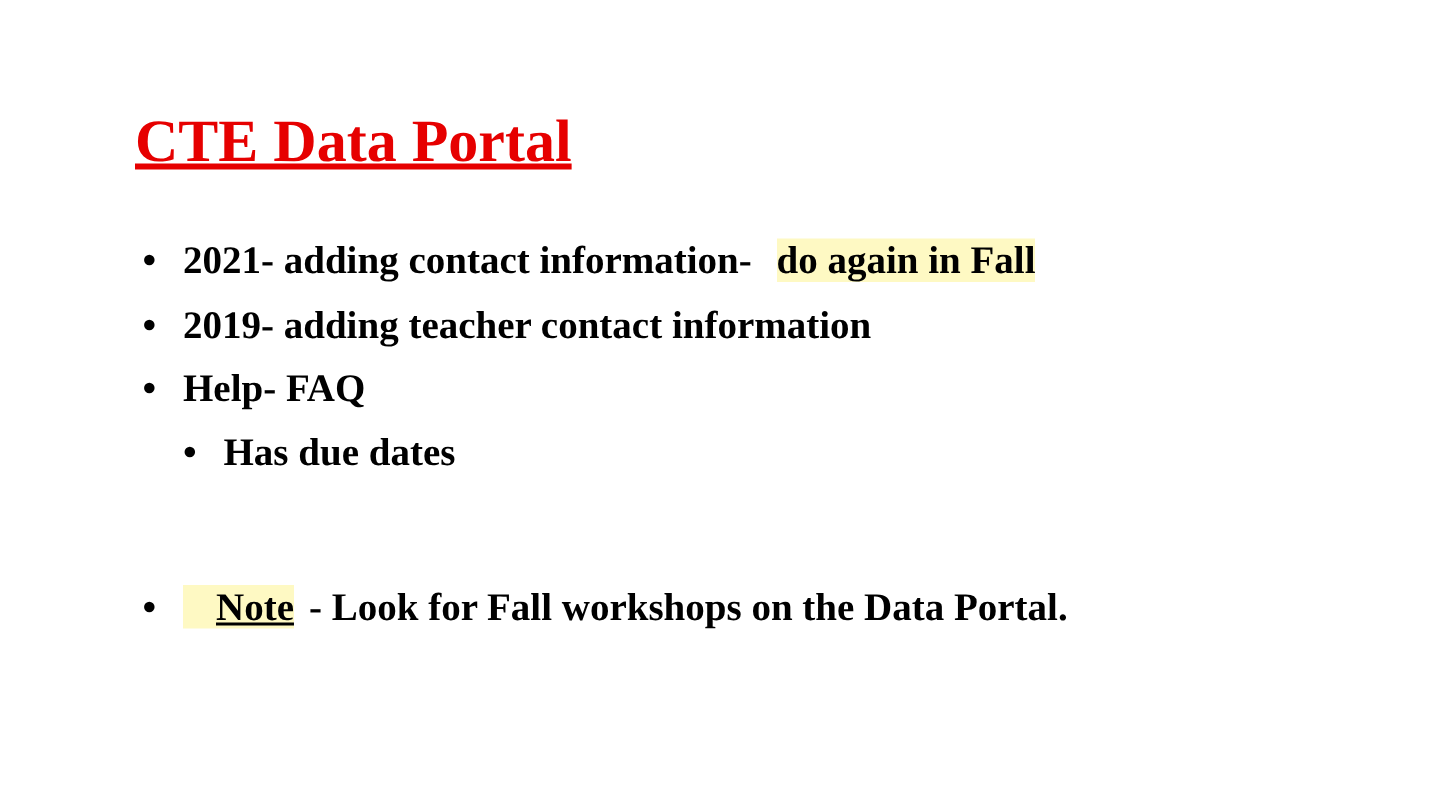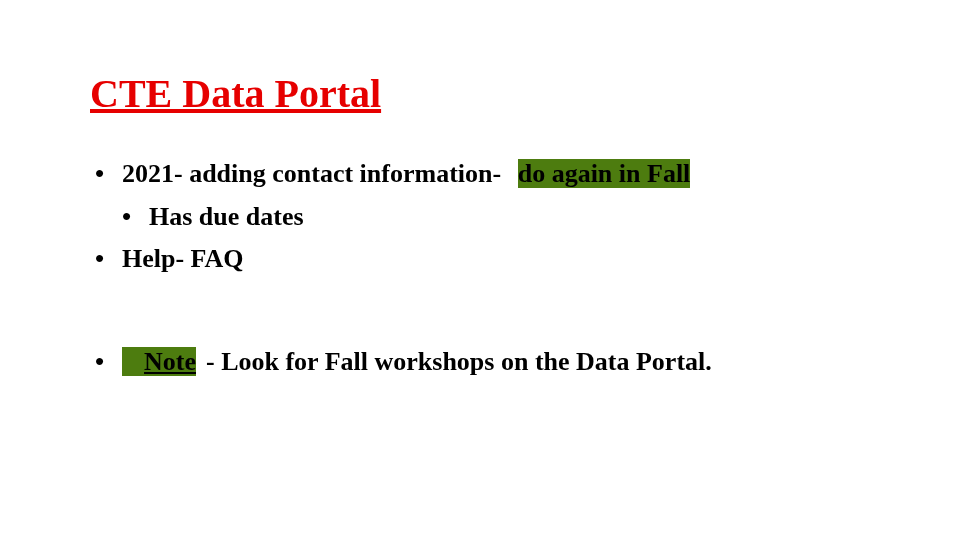--- a/index.html
+++ b/index.html
@@ -39,45 +39,48 @@
     .bullet-item::before {
       content: "•";
       position: absolute;
       left: 0;
       top: 0;
     }
     .sub-bullet {
       margin-left: 32px;
     }
     .highlight {
-      background-color: #4d7c0f;
+      background-color: #fef9c3;
     }
     .spacer {
       height: 55px;
     }
     .note-underline {
       text-decoration: underline;
       padding-left: 22px;
     }
   </style>
 </head>
 <body>
 
 <div class="slide">
   <h1 class="title">CTE Data Portal</h1>
 
   <ul class="bullet-list">
     <li class="bullet-item">
       <span>2021- adding contact information- </span><span class="highlight">do again in Fall </span>
     </li>
-    <li class="bullet-item sub-bullet">
-      <span>Has due dates</span>
+    <li class="bullet-item">
+      <span>2019- adding teacher contact information</span>
     </li>
     <li class="bullet-item">
       <span>Help- FAQ</span>
+    </li>
+    <li class="bullet-item sub-bullet">
+      <span>Has due dates</span>
     </li>
   </ul>
 
   <div class="spacer"></div>
 
   <ul class="bullet-list">
     <li class="bullet-item">
       <span class="highlight note-underline">Note</span><span>- Look for Fall workshops on the Data Portal.</span>
     </li>
   </ul>

